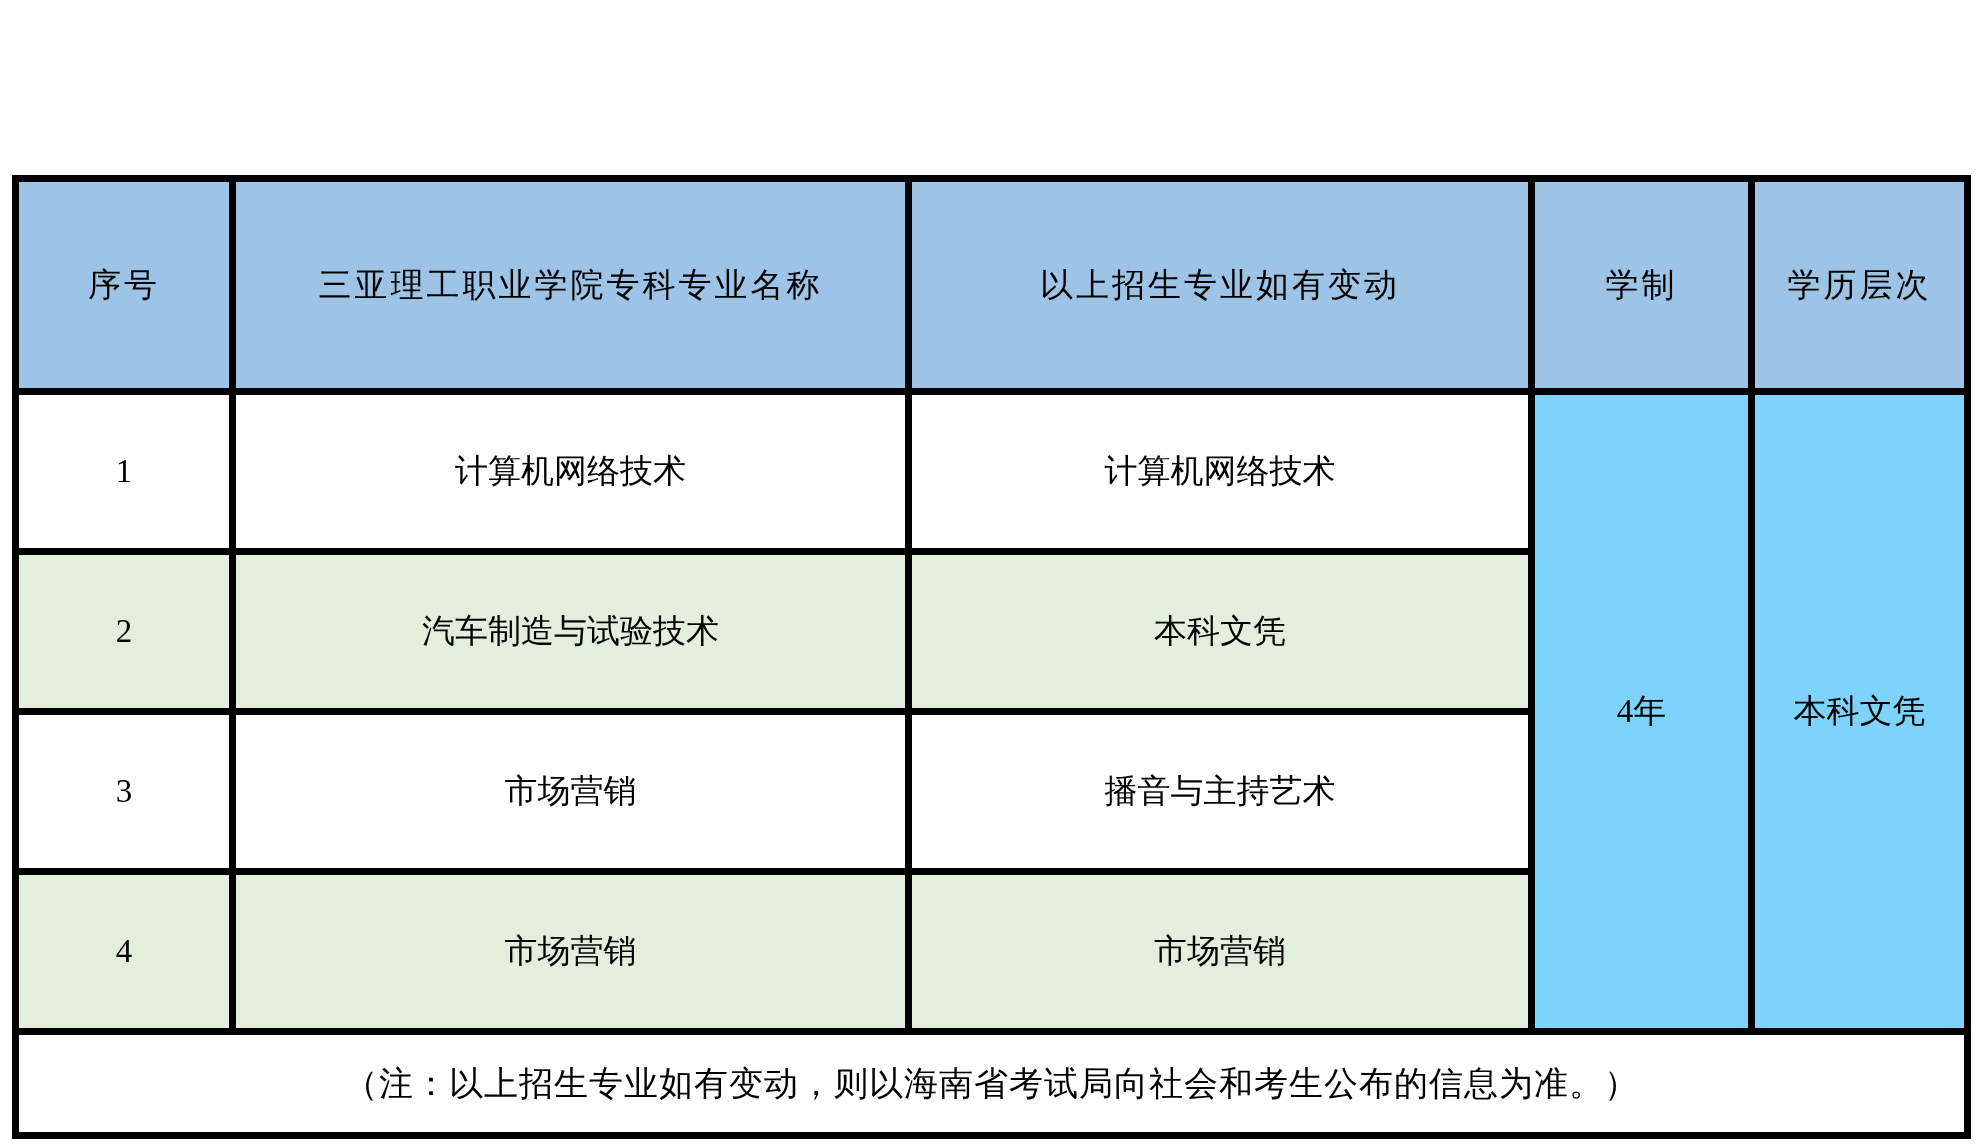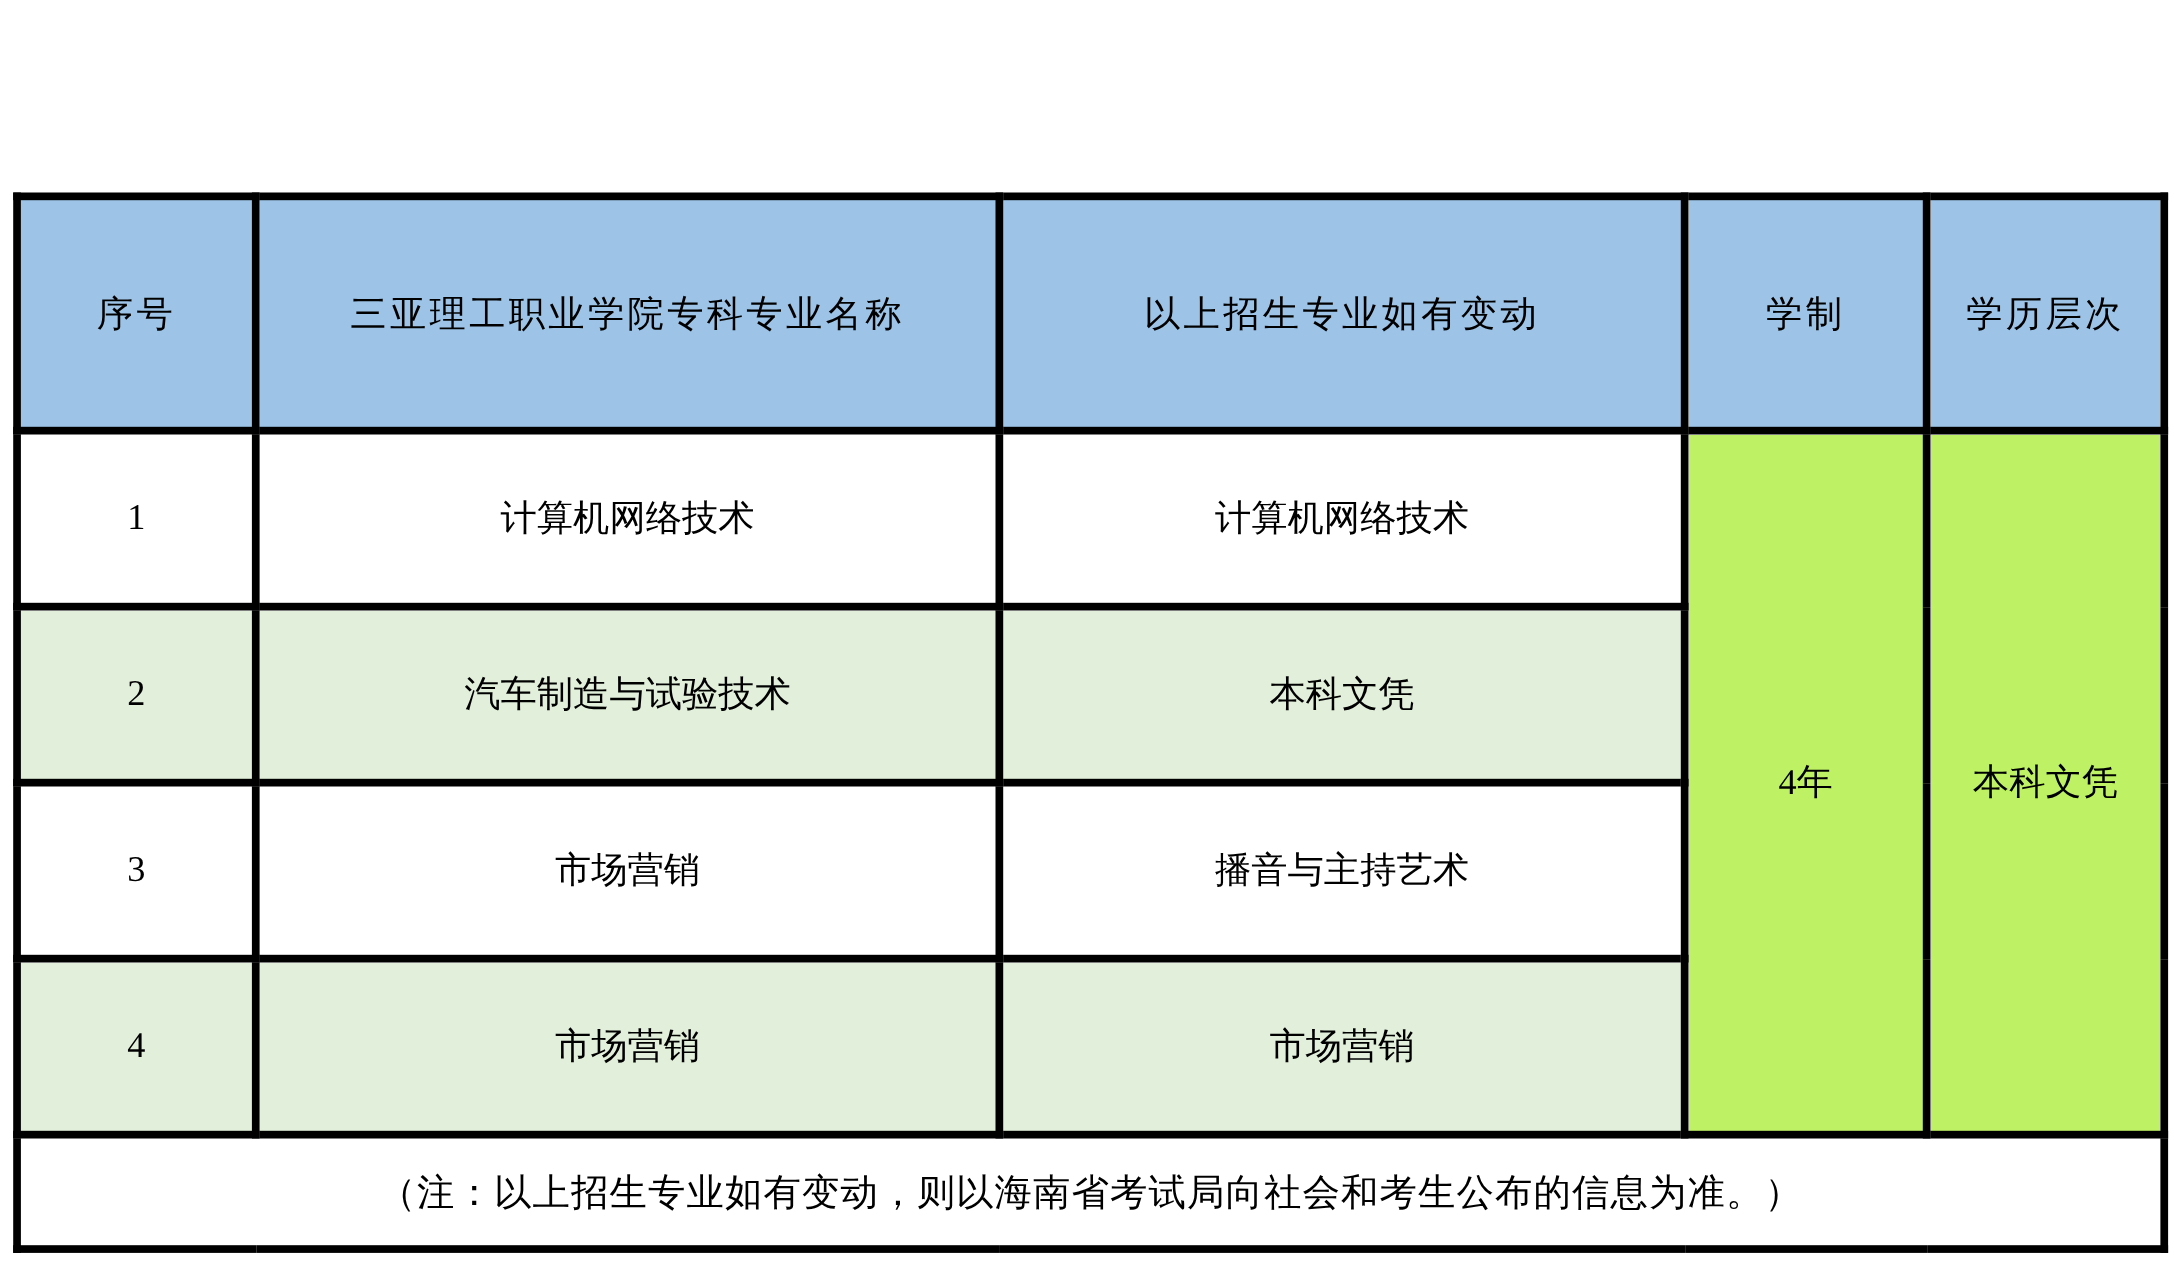--- a/index.html
+++ b/index.html
@@ -59,21 +59,21 @@
   }
   tr.header-row { height: 213px; }
   tr.header-row th {
     background: #9DC3E6;
     letter-spacing: 3px;
     text-align: center;
   }
   tr.data-row { height: 160px; }
   tr.row-green td.striped { background: #E2EFDA; }
   tr.row-white td.striped { background: #ffffff; }
-  td.merged-cell { background: #bef264; }
+  td.merged-cell { background: #7dd3fc; }
   tr.note-row { height: 104px; }
   tr.note-row td {
     font-size: 34px;
     letter-spacing: 1px;
     font-family: Liberation Mono, monospace;
   }
   .num-cell { font-size: 36px; }
 </style>
 </head>
 <body>

